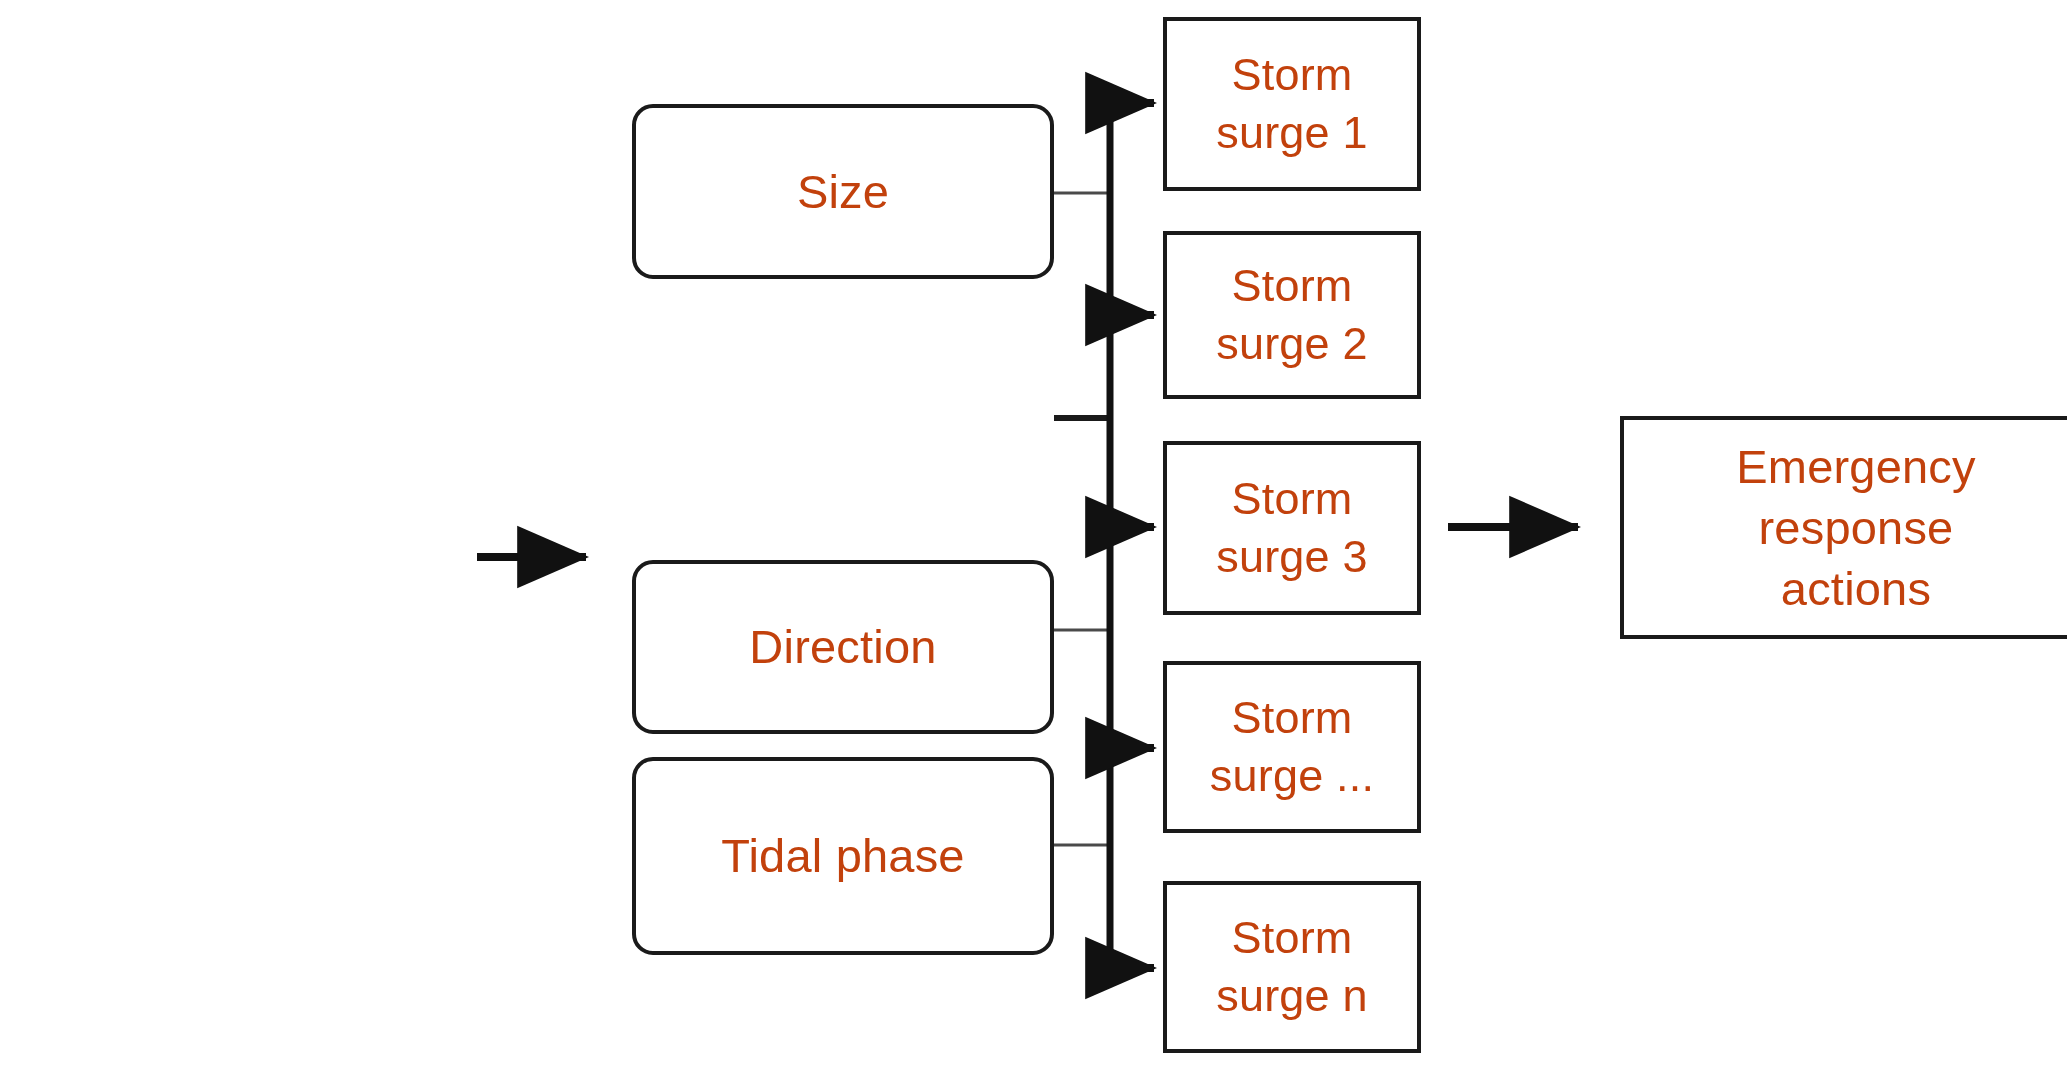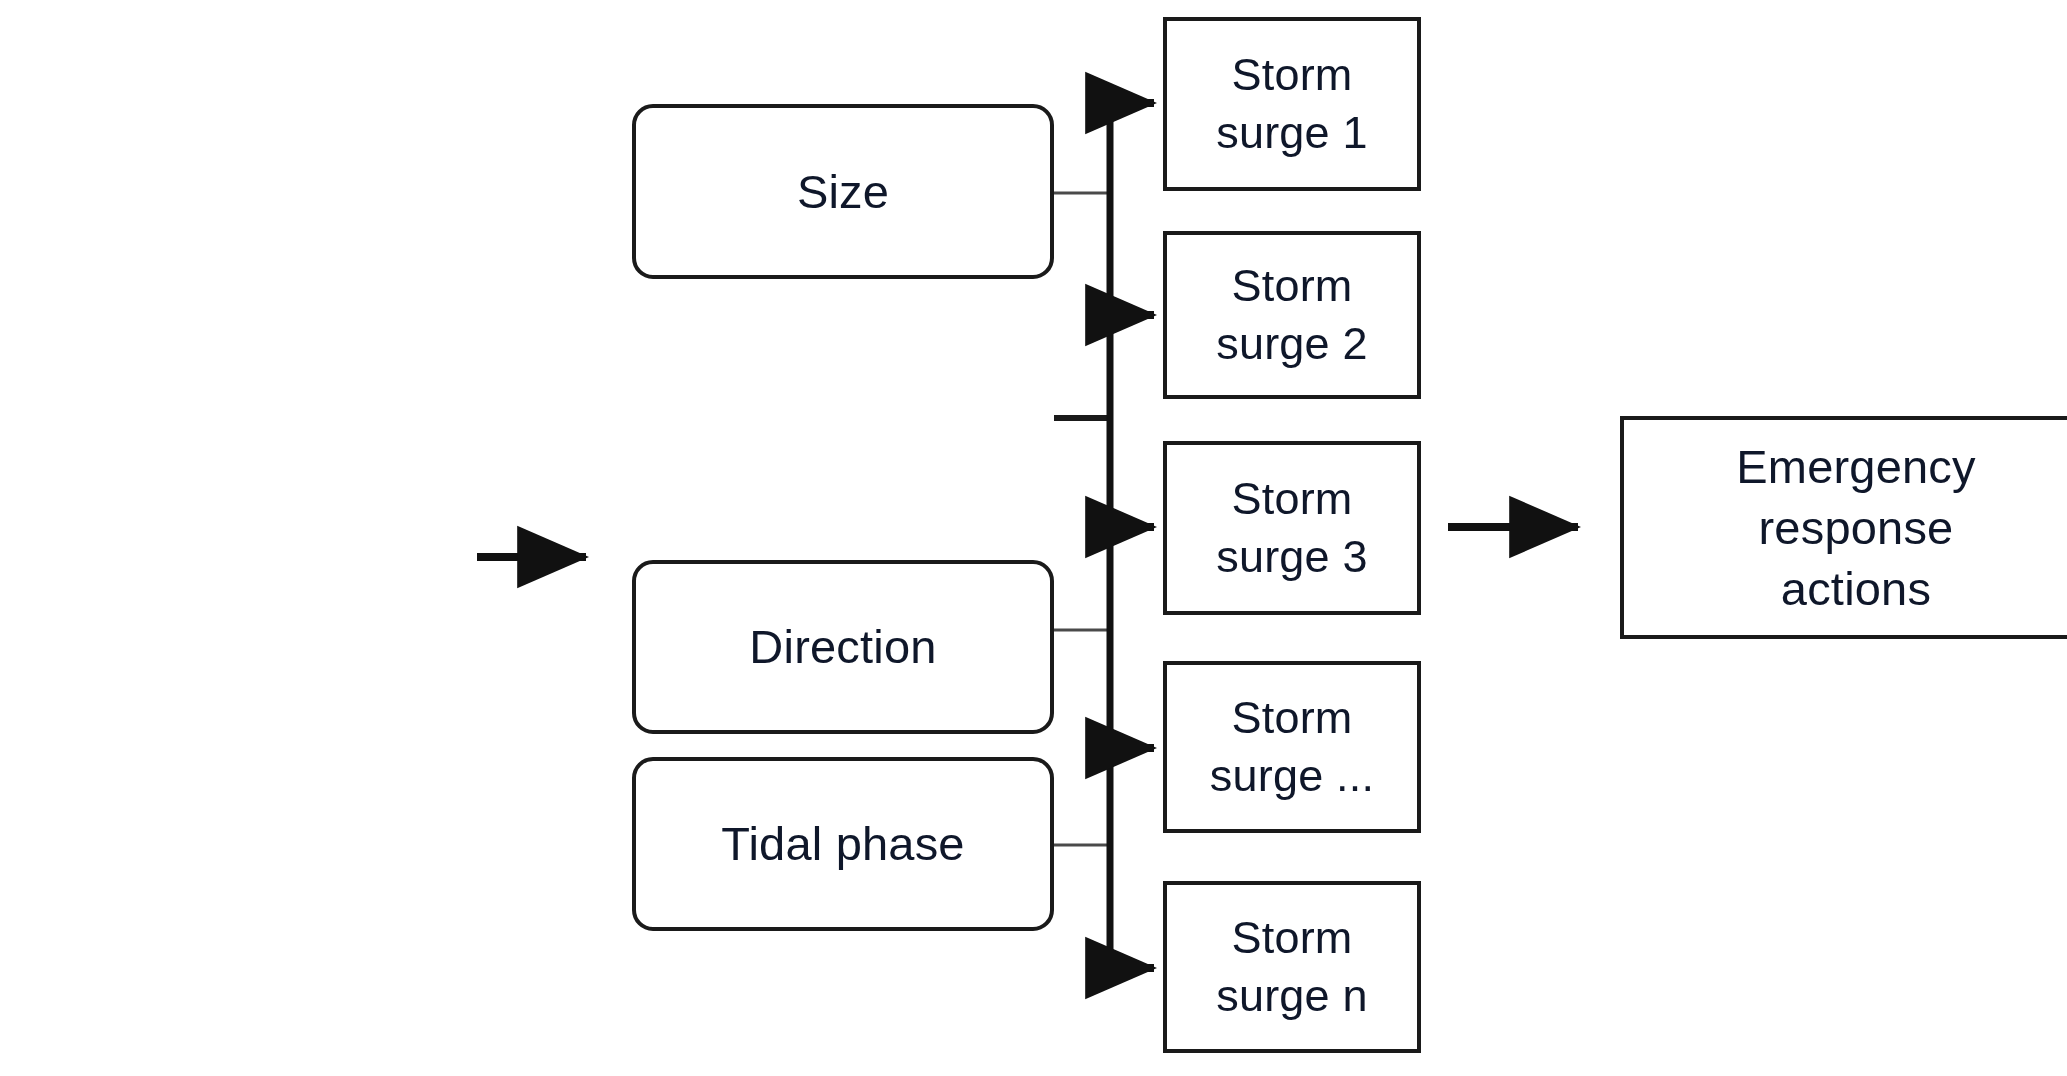--- a/index.html
+++ b/index.html
@@ -27,32 +27,32 @@
   }
   .node {
     position: absolute;
     box-sizing: border-box;
     background: #ffffff;
     border: 4px solid #1a1a1a;
     display: flex;
     align-items: center;
     justify-content: center;
     text-align: center;
-    color: #0f172a;
+    color: #c2410c;
     line-height: 1.30;
     letter-spacing: 0.2px;
     white-space: pre-line;
     z-index: 2;
   }
   .node-source      { left: 15px;   top: 470px; width: 426px; height: 176px; font-size: 47px; }
   .node-param       { left: 632px;  width: 422px; font-size: 47px; border-width: 4px; border-radius: 21px; }
   .node-param-size      { top: 104px; height: 175px; }
   .node-param-speed     { top: 331px; height: 175px; }
   .node-param-direction { top: 545px; height: 174px; margin-top: 15px; }
-  .node-param-tidal     { top: 757px; height: 174px; }
+  .node-param-tidal     { top: 757px; height: 198px; }
 
   .node-surge { left: 1163px; width: 258px; font-size: 45px; }
   .node-surge-1 { top: 17px;  height: 174px; }
   .node-surge-2 { top: 231px; height: 168px; }
   .node-surge-3 { top: 441px; height: 174px; }
   .node-surge-x { top: 661px; height: 172px; }
   .node-surge-n { top: 881px; height: 172px; }
 
   .node-outcome { left: 1620px; top: 416px; width: 472px; height: 223px; font-size: 47px; }
 </style>

